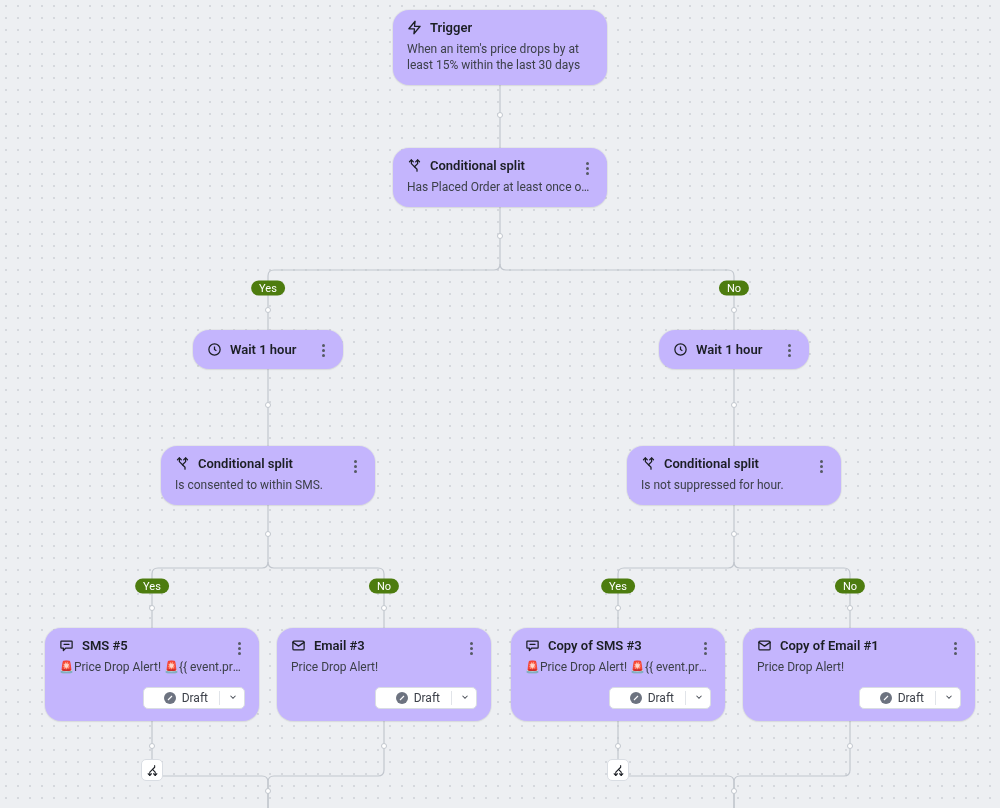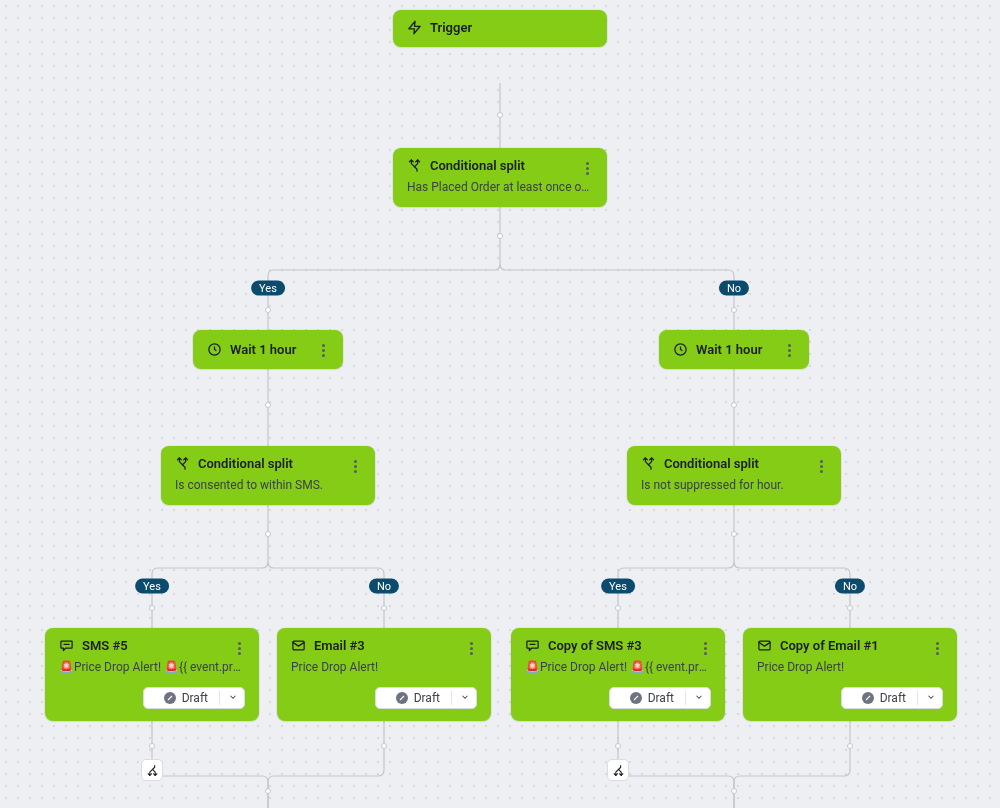--- a/index.html
+++ b/index.html
@@ -13,22 +13,22 @@
     position: relative;
     overflow: hidden;
     color: #1b1e24;
   }
   .canvas { position: relative; width: 1000px; height: 808px; }
   svg.connectors {
     position: absolute; left:0; top:0; width:1000px; height:808px; pointer-events:none;
   }
   .node {
     position: absolute;
-    background: #84cc16;
-    border-radius: 8px;
+    background: #c4b5fd;
+    border-radius: 16px;
     box-shadow: 0 1px 2px rgba(0,0,0,0.06), 0 0 0 1px rgba(0,0,0,0.04);
     padding: 10px 14px 12px;
   }
   .node-header {
     display: flex; align-items: center; gap: 8px;
     font-weight: 600; font-size: 13px; color: #1b1e24;
   }
   .node-desc {
     font-size: 12px; color: #3c4049; margin-top: 6px; line-height: 1.35;
     overflow: hidden; text-overflow: ellipsis; white-space: nowrap;
@@ -37,21 +37,21 @@
   .menu-btn {
     position:absolute; top:8px; right:8px; width:24px; height:24px;
     display:flex; align-items:center; justify-content:center;
     border-radius:4px; cursor:pointer;
   }
   .menu-dots { display:flex; flex-direction:column; gap:2px; }
   .menu-dots span { width:3px; height:3px; border-radius:50%; background:#555a63; display:block; }
 
   .branch-badge {
     position:absolute; transform:translate(-50%,-50%);
-    background:#0c4a6e; color:#fff; font-size:11px; padding:1px 8px; border-radius:20px;
+    background:#4d7c0f; color:#fff; font-size:11px; padding:1px 8px; border-radius:20px;
   }
 
   .dot {
     position:absolute; transform:translate(-50%,-50%);
     width:6px; height:6px; border-radius:50%; background:#fff; border:1px solid #c2c7ce;
   }
 
   .status-row {
     display:flex; justify-content:flex-end; margin-top:12px;
   }
@@ -139,20 +139,21 @@
 
 <div class="node" style="left:393px; top:10px; width:214px">
   <div class="node-header">
     <span class="icon">
       <svg width="15" height="15" viewBox="0 0 24 24" fill="none" stroke="#1b1e24" stroke-width="2" stroke-linecap="round" stroke-linejoin="round">
             <polygon points="13 2 3 14 12 14 11 22 21 10 12 10 13 2"></polygon>
           </svg>
     </span>
     <span>Trigger</span>
   </div>
+  <div class="node-desc wrap">When an item's price drops by at least 15% within the last 30 days</div>
 </div>
 
 <div class="node" style="left:393px; top:148px; width:214px">
   <div class="node-header">
     <span class="icon">
       <svg width="15" height="15" viewBox="0 0 24 24" fill="none" stroke="#1b1e24" stroke-width="2" stroke-linecap="round" stroke-linejoin="round">
             <path d="M7 3 L7 9 L16 18 L16 21"></path>
             <path d="M17 3 L17 9 L12 14"></path>
             <polyline points="4 6 7 3 10 6"></polyline>
             <polyline points="14 6 17 3 20 6"></polyline>
@@ -347,21 +348,21 @@
           </span>
       <span>Draft</span>
       <span class="sep"></span>
       <span><svg width="10" height="10" viewBox="0 0 24 24" fill="none" stroke="#4b5058" stroke-width="2.5">
               <polyline points="6 9 12 15 18 9"></polyline>
             </svg></span>
     </div>
   </div>
 </div>
 
-<div class="node" style="left:743px; top:628px; width:214px">
+<div class="node" style="left:743px; top:628px; width:232px">
   <div class="node-header">
     <span class="icon">
       <svg width="15" height="15" viewBox="0 0 24 24" fill="none" stroke="#1b1e24" stroke-width="2" stroke-linecap="round" stroke-linejoin="round">
             <rect x="3" y="5" width="18" height="14" rx="2"></rect>
             <polyline points="3 7 12 13 21 7"></polyline>
           </svg>
     </span>
     <span>Copy of Email #1</span>
   </div>
   <div class="menu-btn">

